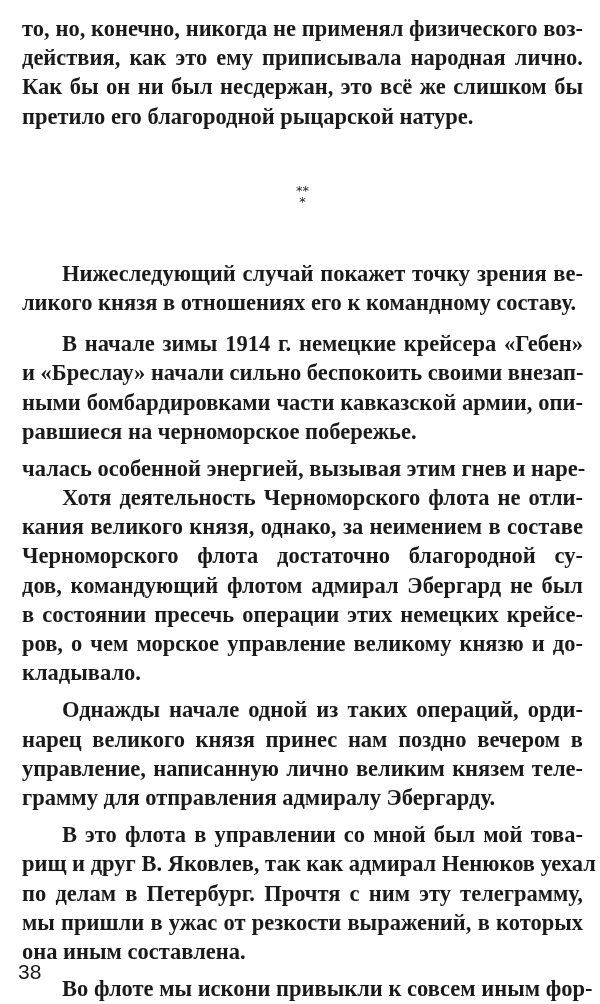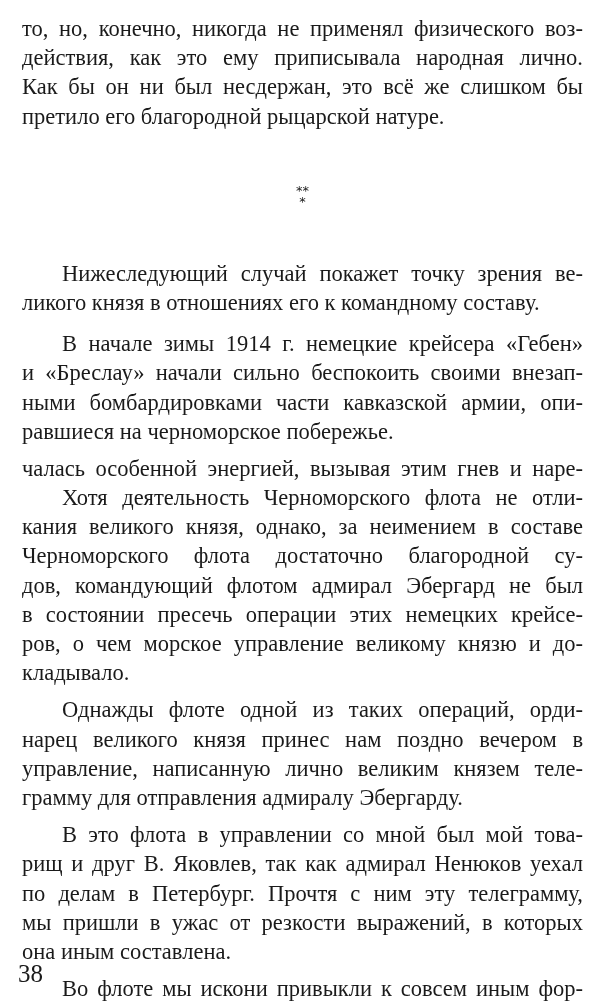--- a/index.html
+++ b/index.html
@@ -3,33 +3,33 @@
 <meta charset="utf-8">
 <style>
   html, body { margin: 0; padding: 0; background: #ffffff; }
   body { width: 600px; height: 1004px; position: relative; overflow: hidden; }
   .page {
     position: absolute; left: 22px; top: 14px; width: 561px;
     font-family: "Liberation Serif", "DejaVu Serif", serif;
     font-size: 22.5px; line-height: 29.2px; color: #1a1a1a;
     text-align: justify;
   }
-  .line { display: block; white-space: nowrap; text-align-last: justify; height: 29.2px; }
+  .line { display: block; white-space: nowrap; text-align-last: justify; height: 29.2px; font-weight: bold; }
   .line.last { text-align-last: left; }
   .indent { padding-left: 40px; }
   .para { display: block; margin-bottom: 8px; }
   .stars {
     display: block; text-align: center; height: 120px;
     font-family: "DejaVu Sans", sans-serif; font-size: 13px; line-height: 11px;
     padding-top: 46px; box-sizing: border-box;
   }
   .stars span { display: block; }
   .pagenum {
     position: absolute; left: 18px; top: 960px;
-    font-family: Liberation Serif, serif; font-size: 25px; color: #1a1a1a;
+    font-family: Liberation Sans, sans-serif; font-size: 21px; color: #1a1a1a;
   }
 </style>
 </head>
 <body>
 
 <div class="page">
 
   <div class="para">
     <span class="line">то, но, конечно, никогда не применял физического воз-</span>
     <span class="line">действия, как это ему приписывала народная лично.</span>
@@ -59,21 +59,21 @@
     <span class="line indent">Хотя деятельность Черноморского флота не отли-</span>
     <span class="line">кания великого князя, однако, за неимением в составе</span>
     <span class="line">Черноморского флота достаточно благородной су-</span>
     <span class="line">дов, командующий флотом адмирал Эбергард не был</span>
     <span class="line">в состоянии пресечь операции этих немецких крейсе-</span>
     <span class="line">ров, о чем морское управление великому князю и до-</span>
     <span class="line last">кладывало.</span>
   </div>
 
   <div class="para">
-    <span class="line indent">Однажды флоте одной из таких операций, орди-</span>
+    <span class="line indent">Однажды начале одной из таких операций, орди-</span>
     <span class="line">нарец великого князя принес нам поздно вечером в</span>
     <span class="line">управление, написанную лично великим князем теле-</span>
     <span class="line last">грамму для отправления адмиралу Эбергарду.</span>
   </div>
 
   <div class="para">
     <span class="line indent">В это флота в управлении со мной был мой това-</span>
     <span class="line">рищ и друг В. Яковлев, так как адмирал Ненюков уехал</span>
     <span class="line">по делам в Петербург. Прочтя с ним эту телеграмму,</span>
     <span class="line">мы пришли в ужас от резкости выражений, в которых</span>

